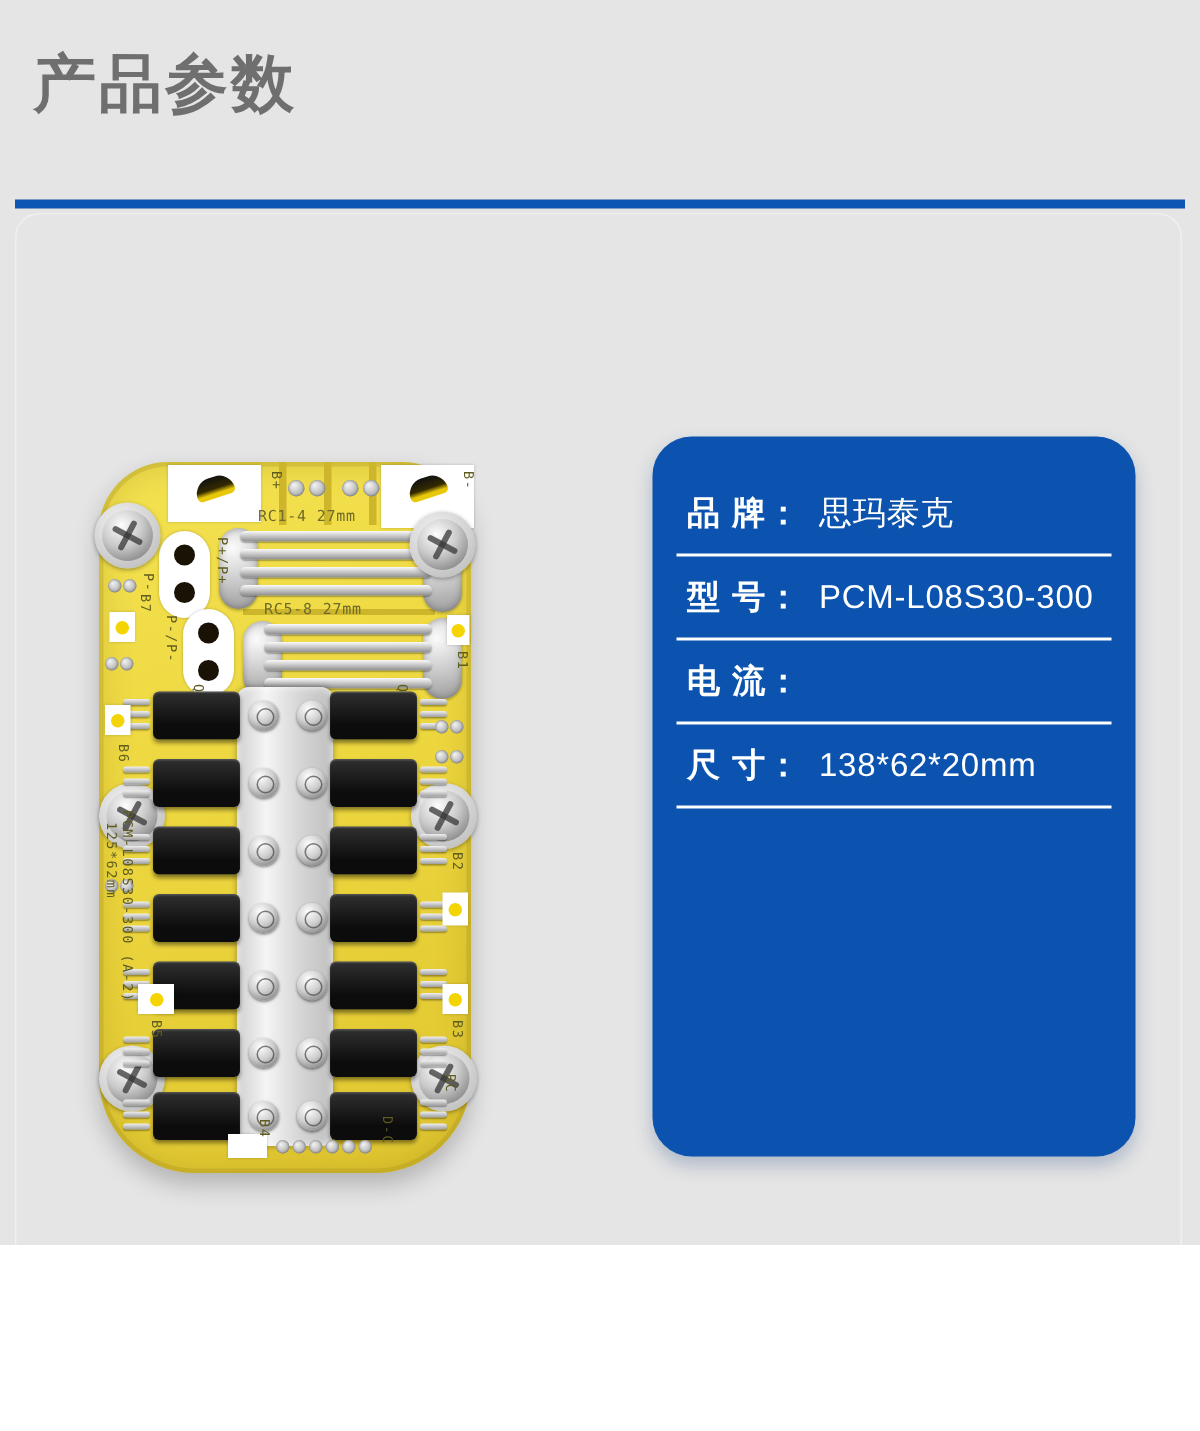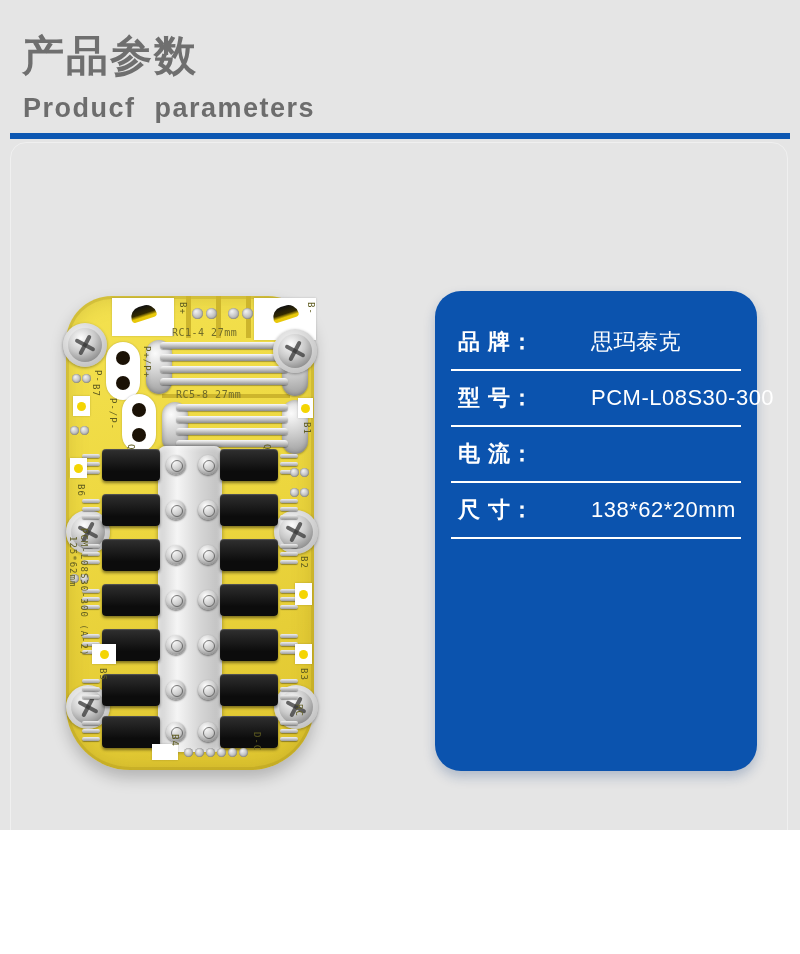--- a/index.html
+++ b/index.html
@@ -15,26 +15,26 @@
   .hdr-line  { position:absolute; left:10px; top:133px; width:780px; height:6px; background:#0d57b2; }
   .content-frame { position:absolute; left:10px; top:142px; width:778px; height:805px;
                    border:1px solid #f0f0f0; border-radius:16px; }
 
   
   .info-card { position:absolute; left:435px; top:291px; width:322px; height:480px;
                background:#0b53ae; border-radius:26px; color:#ffffff;
                box-shadow:0 6px 12px rgba(20,60,120,0.25); }
   .info-title { margin-top:30px; text-align:center; font-size:34px; font-weight:bold; letter-spacing:3px; }
   .info-rows { margin:24px 16px 0 16px; }
-  .info-row { height:56px; display:flex; align-items:center; border-bottom:2px solid #ffffff; padding-left:7px;gap:45px; }
+  .info-row { height:56px; display:flex; align-items:center; border-bottom:2px solid #ffffff; padding-left:7px; }
   .row-label { width:88px; font-size:22px; font-weight:bold; letter-spacing:1px; flex:none; }
   .row-value { font-size:22px; font-weight:normal; letter-spacing:0.5px; white-space:nowrap; }
 
   
-  .pcb { position:absolute; left:66px; top:296px; width:248px; height:474px;
+  .pcb { position:absolute; left:66px; top:308px; width:248px; height:474px;
          background:linear-gradient(160deg,#f4e250 0%,#edd73f 45%,#dfc52f 100%);
          border-radius:46px 46px 64px 64px;
          box-shadow:0 8px 16px rgba(0,0,0,0.22), inset 0 0 0 3px rgba(150,128,20,0.22), inset 0 0 22px rgba(120,100,10,0.25);
   }
   .trace { position:absolute; background:#cdb52c; }
   .silk-rect { position:absolute; background:#ffffff; box-shadow:0 0 2px rgba(0,0,0,0.2); }
   .moon { position:absolute; left:18px; top:8px; width:26px; height:14px; border-radius:13px 13px 4px 4px;
           background:linear-gradient(180deg,#111 0%,#332a00 55%,#e8c80a 80%); transform:rotate(-18deg); }
   .vtext { position:absolute; font-family:"DejaVu Sans Mono","Liberation Mono",monospace;
            font-size:9px; color:#5f5c20; writing-mode:vertical-rl; letter-spacing:1px; line-height:1; white-space:nowrap; }
@@ -81,21 +81,20 @@
   .bolt::before { content:""; position:absolute; left:5px; top:5px; width:10px; height:10px;
           border-radius:50%; border:1.5px solid rgba(70,70,70,0.7); }
   .bolt.b1 { left:100px; } .bolt.b2 { left:132px; }
 </style>
 </head>
 <body>
 
 <div class="page">
 
   <div class="hdr-title">产品参数</div>
-  <div class="hdr-sub">Producf parameters</div>
   <div class="hdr-line"></div>
   <div class="content-frame"></div>
 
   <div class="pcb">
 
     <div class="trace" style="left:120px;top:0;width:5px;height:42px"></div>
     <div class="trace" style="left:150px;top:0;width:5px;height:42px"></div>
     <div class="trace" style="left:180px;top:0;width:5px;height:42px"></div>
     <div class="trace" style="left:96px;top:98px;width:128px;height:4px"></div>
 

